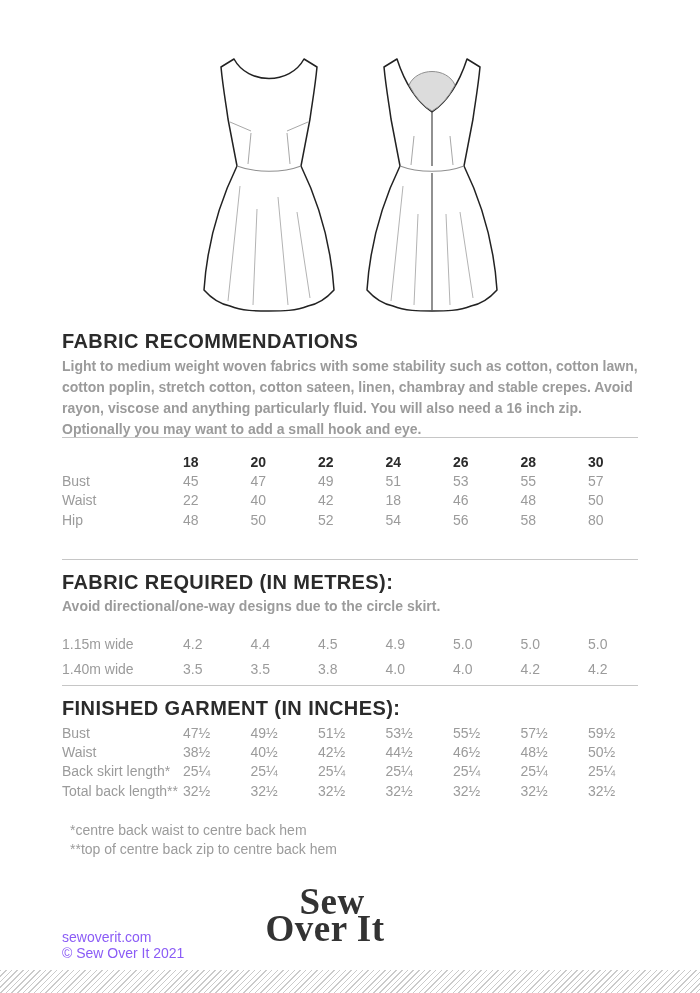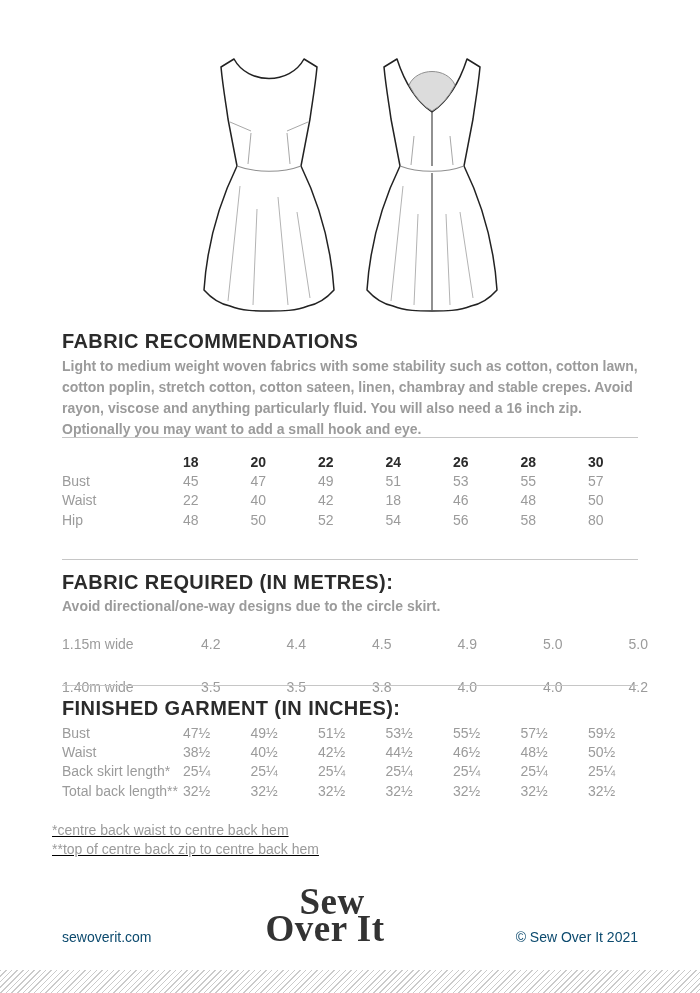--- a/index.html
+++ b/index.html
@@ -20,41 +20,41 @@
     line-height:20px;
   }
   .body-text { font-size:14px; line-height:21px; color:#9b9b9b;font-weight:bold; }
   .divider { position:absolute; left:62px; width:576px; height:1px; background:#c6c6c6; }
   .abs-section { position:absolute; left:62px; width:582px; }
   
   .mtable { display:grid; grid-template-columns:121px repeat(7,67.5px); }
   .mtable .cell { font-size:14px; color:#9b9b9b; white-space:nowrap; }
   .mtable .size-h { font-weight:700; color:#2b2b2b; }
   .rows-19 { grid-auto-rows:19.2px; }
-  .rows-25 { grid-auto-rows:25px;gap:18px; }
+  .rows-25 { grid-auto-rows:25px; }
   .bm-grid  { margin-top:7px; }
   .fr-grid  { margin-top:19px; }
   .fg-grid  { margin-top:7px; }
   .fr-note  { margin-top:4px; }
   
-  .footnotes { position:absolute; left:52px; top:821px;text-decoration:underline; }
+  .footnotes { position:absolute; left:70px; top:821px; }
   .footnotes .fn { font-size:14px; line-height:18.5px; color:#9b9b9b; }
   
   .logo {
     position:absolute; top:885px; left:0; width:650px; text-align:center;
     font-family:"Liberation Serif","DejaVu Serif",serif;
     color:#333333; font-weight:700;
   }
   .logo .l1 { font-size:37px; line-height:33px; letter-spacing:0.5px; transform:translateX(7px); }
   .logo .l2 { font-size:37px; line-height:33px; letter-spacing:0.5px; margin-top:-6px; }
   
   .footer-row {
     position:absolute; top:929px; left:62px; width:576px;
     display:flex; justify-content:space-between;
-    font-size:14px; color:#0c4a6e;
+    font-size:14px; color:#8b5cf6;flex-direction:column;
   }
   .stripe-band {
     position:absolute; top:970px; left:0; width:700px; height:23px;
     background:repeating-linear-gradient(135deg,#cbcbcb 0px,#cbcbcb 1px,#ffffff 1px,#ffffff 4px);
   }
   svg .outline { fill:#ffffff; stroke:#222222; stroke-width:1.5; stroke-linejoin:round; }
   svg .detail  { fill:none; stroke:#a8a8a8; stroke-width:1; }
   svg .fold    { fill:none; stroke:#b3b3b3; stroke-width:1; }
   svg .seam    { fill:none; stroke:#8f8f8f; stroke-width:1.1; }
   svg .zip     { fill:none; stroke:#555555; stroke-width:1.3; }

